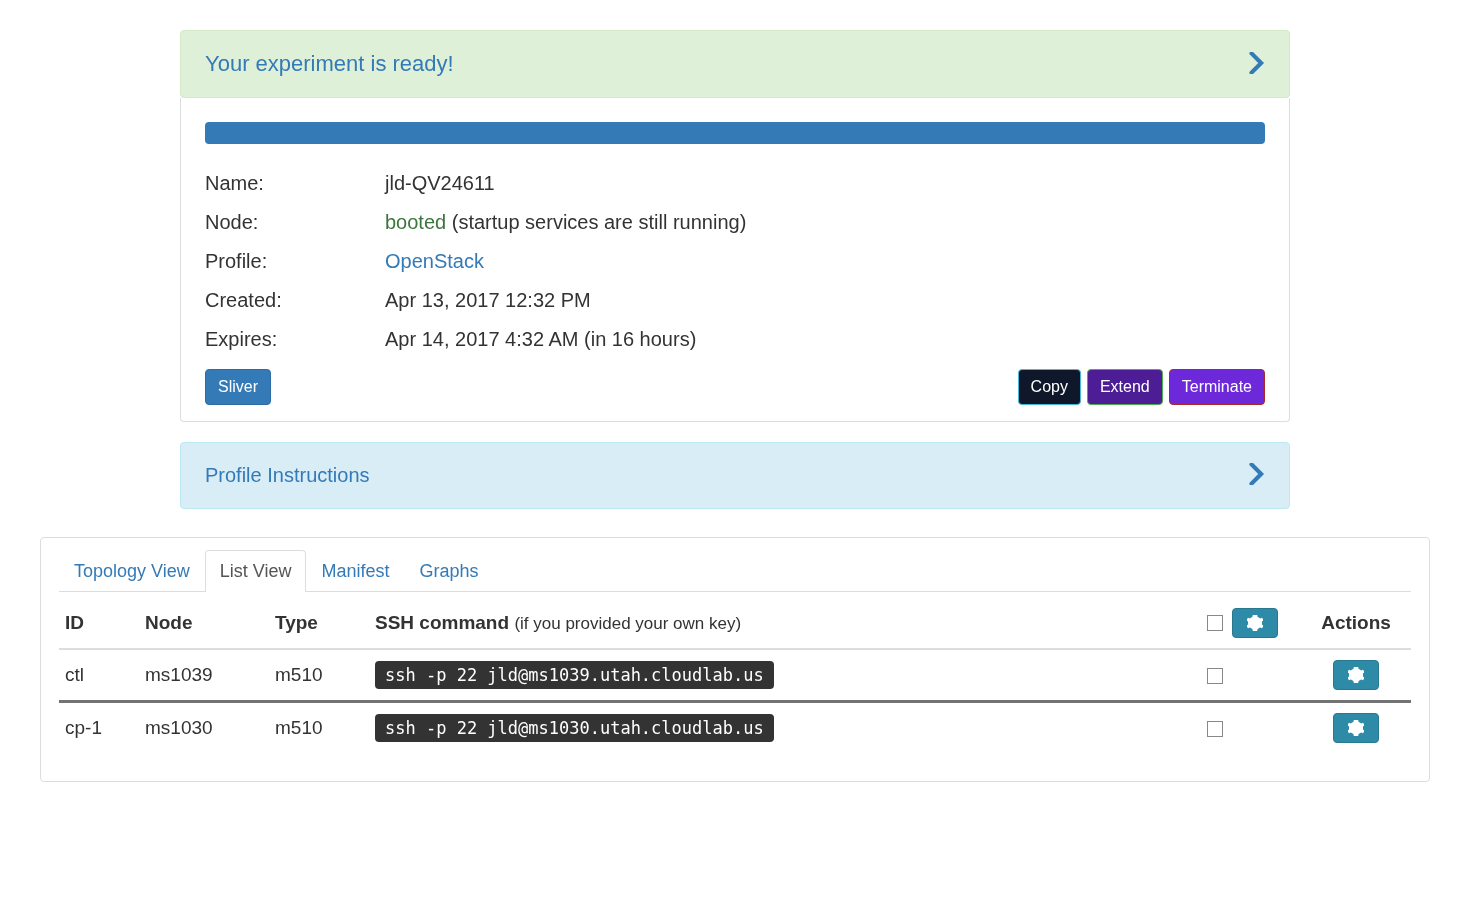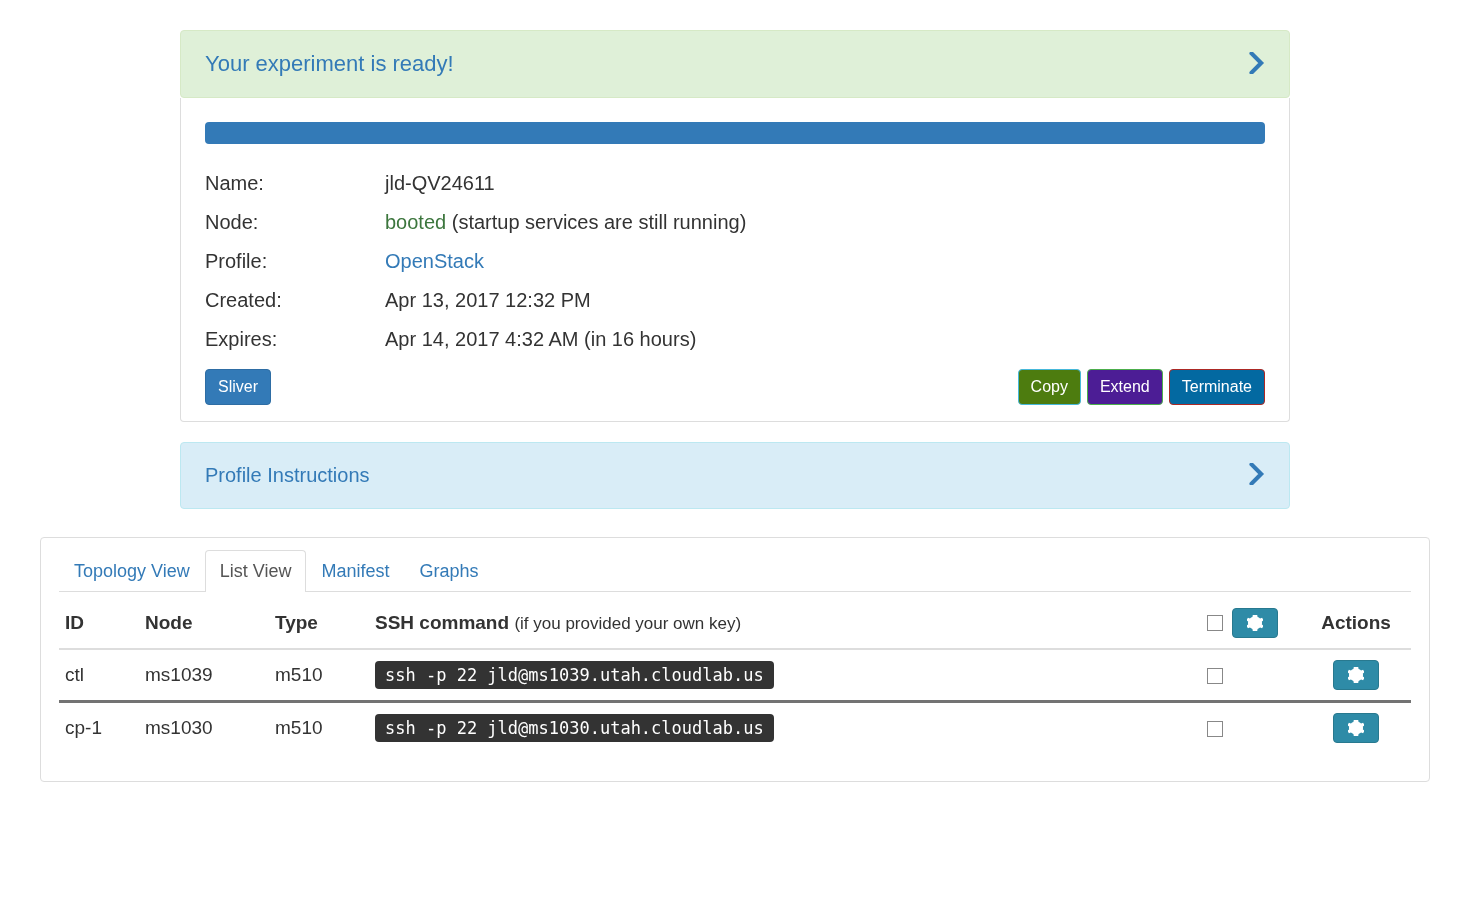--- a/index.html
+++ b/index.html
@@ -93,23 +93,23 @@
       display: inline-block;
       padding: 6px 12px;
       font-size: 16px;
       border-radius: 4px;
       border: 1px solid transparent;
       color: #fff;
       cursor: pointer;
       line-height: 1.4;
     }
     .btn-primary { background: #337ab7; border-color: #2e6da4; }
-    .btn-info { background: #4d7c0f; border-color: #46b8da; margin-left: 35px; }
+    .btn-info { background: #0f172a; border-color: #46b8da; margin-left: 35px; }
     .btn-success { background: #4c1d95; border-color: #4cae4c; }
-    .btn-danger { background: #0369a1; border-color: #ac2925; }
+    .btn-danger { background: #6d28d9; border-color: #ac2925; }
 
     
     .list-panel {
       border: 1px solid #ddd;
       border-radius: 4px;
       margin-top: 28px;
       padding: 12px 18px 28px;
     }
     .nav-tabs {
       display: flex;

